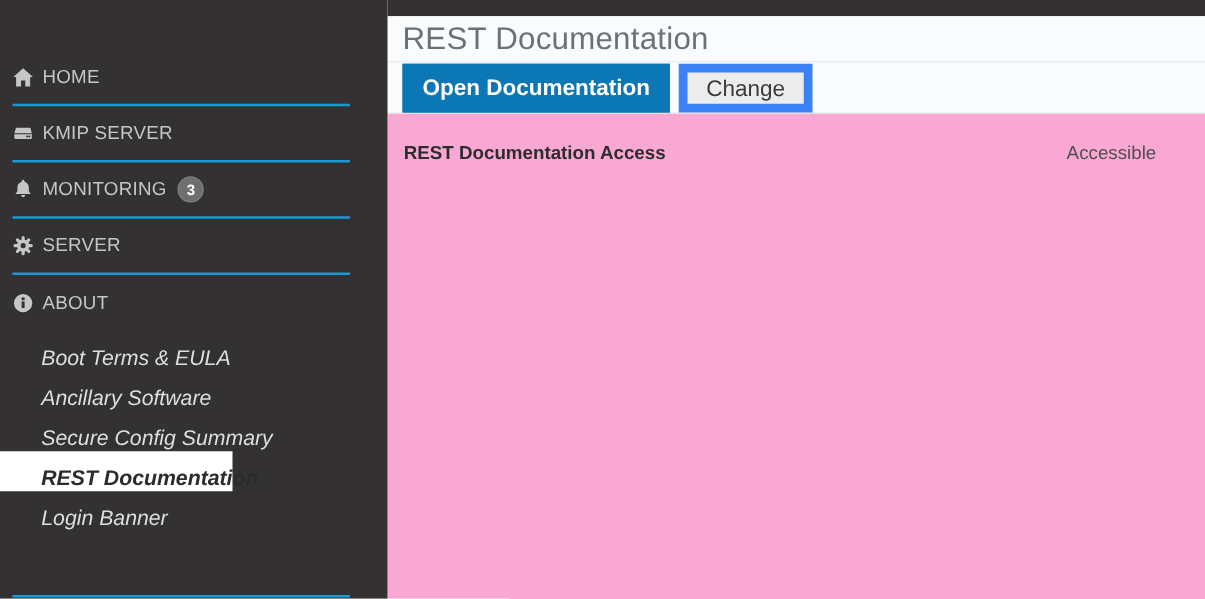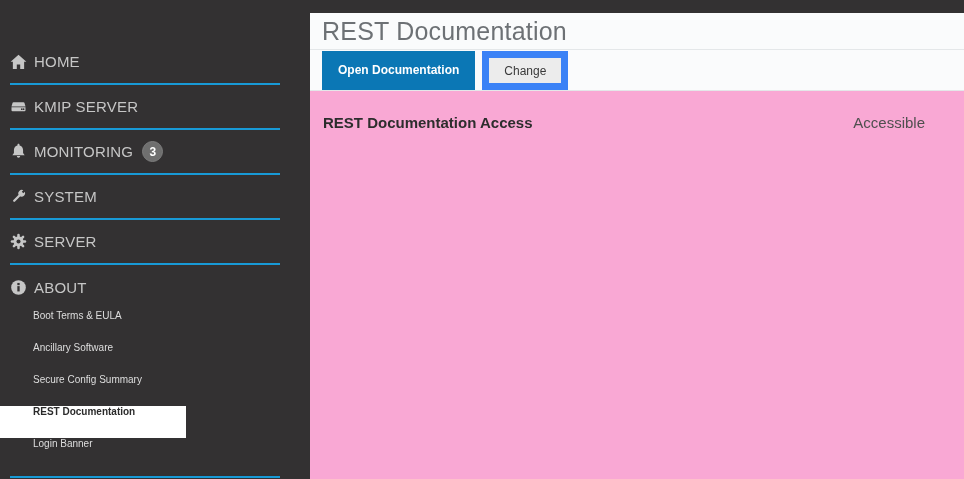--- a/index.html
+++ b/index.html
@@ -28,23 +28,23 @@
   .nav-icon svg { display: block; }
   .nav-label { margin-left: 7px; letter-spacing: 0.2px; white-space: nowrap; }
   .nav-badge {
     margin-left: 9px; min-width: 21px; height: 21px; box-sizing: border-box;
     background: #6f6f6f; border: 1px solid #7d7d7d; border-radius: 50%;
     color: #ffffff; font-size: 12px; font-weight: bold;
     display: inline-flex; align-items: center; justify-content: center;
   }
   .sub-nav { display: block; }
   .sub-item {
-    height: 32px; display: flex; align-items: flex-start;
+    height: 32px; display: flex; align-items: flex-end;
     padding-left: 33px; box-sizing: border-box;
-    color: #dedede; font-size: 10px; cursor: pointer; white-space: nowrap;
+    color: #dedede; font-size: 17px; cursor: pointer; white-space: nowrap; font-style: italic;
   }
   .sub-item.selected {
     width: 186px; background: #ffffff;
     color: #2b2b2b; font-weight: bold;
   }
   .sidebar-bottom-line {
     position: absolute; left: 10px; width: 270px; height: 2px;
     bottom: 1px; background: #189ad6;
   }
 
@@ -59,21 +59,21 @@
   .page-title {
     margin: 0; font-size: 25px; font-weight: normal; color: #6d7175; letter-spacing: 0.2px;
   }
   .button-band {
     height: 40px; flex: 0 0 40px; background: #fafbfc;
     display: flex; align-items: center; padding-left: 12px; gap: 7px;
     border-bottom: 1px solid #e4e7e9;
   }
   .btn {
     height: 39px; box-sizing: border-box; font-family: "Liberation Sans", sans-serif;
-    font-size: 12px; border-radius: 0; cursor: pointer; line-height: 27px; padding: 0 15px;
+    font-size: 18px; border-radius: 0; cursor: pointer; line-height: 27px; padding: 0 15px;
   }
   .btn-primary {
     background: #0b77b5; border: 1px solid #0b77b5; color: #ffffff; font-weight: bold;
   }
   .btn-secondary {
     background: #ececec; border: 7px solid #3b82f6; color: #3a3a3a;
   }
   .content { flex: 1 1 auto; background: #f9a8d4; padding: 23px 39px 0 13px; }
   .setting-row { display: flex; justify-content: space-between; align-items: baseline; }
   .setting-label { font-size: 15px; font-weight: bold; color: #2d2d2d; }
@@ -113,32 +113,20 @@
       <div class="nav-item">
         <span class="nav-icon">
           <svg width="17" height="17" viewBox="0 0 16 16">
               <path fill="#c6c6c6" d="M8 0.8 c0.55 0 1 0.45 1 1 v0.55 c1.9 0.45 3.3 2.15 3.3 4.15 v3 l1.5 2 H2.2 l1.5 -2 v-3 c0 -2 1.4 -3.7 3.3 -4.15 v-0.55 c0 -0.55 0.45 -1 1 -1 Z M6.4 12.3 h3.2 a1.6 1.6 0 0 1 -3.2 0 Z"></path>
             </svg>
         </span>
         <span class="nav-label">MONITORING</span>
         <span class="nav-badge">3</span>
       </div>
 
-      <div class="nav-item">
-        <span class="nav-icon">
-          <svg width="17" height="17" viewBox="0 0 16 16">
-              <g transform="rotate(45 8 8)">
-                <circle cx="8" cy="3.8" r="3.1" fill="#c6c6c6"></circle>
-                <rect x="6.9" y="4.6" width="2.2" height="10.2" rx="1.1" fill="#c6c6c6"></rect>
-                <rect x="7.0" y="-0.6" width="2.0" height="3.2" fill="#333132"></rect>
-              </g>
-            </svg>
-        </span>
-        <span class="nav-label">SYSTEM</span>
-      </div>
 
       <div class="nav-item">
         <span class="nav-icon">
           <svg width="17" height="17" viewBox="0 0 16 16">
               <g fill="#c6c6c6">
                 <rect x="6.8" y="0.7" width="2.4" height="14.6" rx="1.2"></rect>
                 <rect x="6.8" y="0.7" width="2.4" height="14.6" rx="1.2" transform="rotate(45 8 8)"></rect>
                 <rect x="6.8" y="0.7" width="2.4" height="14.6" rx="1.2" transform="rotate(90 8 8)"></rect>
                 <rect x="6.8" y="0.7" width="2.4" height="14.6" rx="1.2" transform="rotate(135 8 8)"></rect>
                 <circle cx="8" cy="8" r="4.7"></circle>

